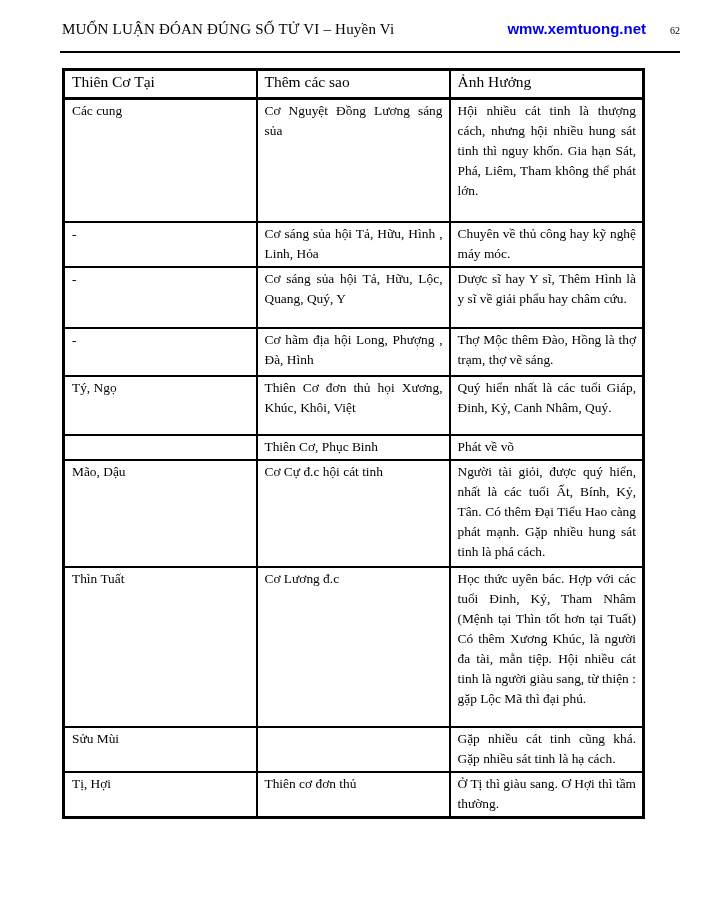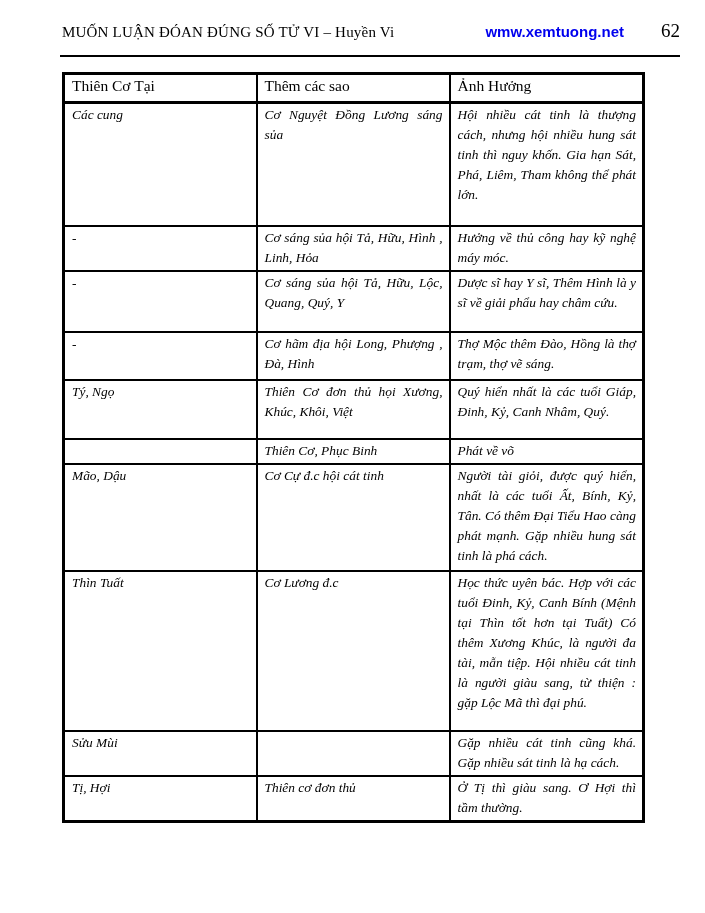--- a/index.html
+++ b/index.html
@@ -17,37 +17,36 @@
   .page {
     position: relative;
     width: 705px;
     height: 913px;
     background: #ffffff;
   }
   .page-header {
     display: flex;
     align-items: baseline;
     margin: 20px 25px 0 62px;
-    gap: 13px;
   }
   .doc-title {
     flex: 1;
     font-size: 15px;
     letter-spacing: 0.2px;
     white-space: nowrap;
   }
   .site-link {
     font-family: "Liberation Sans", "DejaVu Sans", sans-serif;
     font-weight: bold;
     font-size: 15px;
     color: #0000ee;
     cursor: pointer;
   }
   .page-number {
-    font-size: 19px;
+    font-size: 10px;
     margin-left: 24px;
   }
   .header-rule {
     border: none;
     border-top: 2px solid #000000;
     margin: 13px 25px 0 60px;
     height: 0;
   }
   table.main-table {
     border-collapse: collapse;
@@ -67,21 +66,20 @@
   .main-table th {
     font-size: 15.5px;
     padding: 2px 7px 3px 7px;
     height: 21px;
     border-bottom-width: 3px;
   }
   .main-table td {
     font-size: 13.4px;
     line-height: 20px;
     padding: 1px 6px 2px 7px;
-    font-style: italic;
   }
   .main-table td.col-stars,
   .main-table td.col-effect {
     text-align: justify;
     border-radius: 6px;
   }
 </style>
 </head>
 <body>
 
@@ -110,21 +108,21 @@
     </thead>
     <tbody>
         <tr style="height: 123px;">
           <td class="col-position">Các cung</td>
           <td class="col-stars">Cơ Nguyệt Đồng Lương sáng sủa</td>
           <td class="col-effect">Hội nhiều cát tinh là thượng cách, nhưng hội nhiều hung sát tinh thì nguy khốn. Gia hạn Sát, Phá, Liêm, Tham không thể phát lớn.</td>
         </tr>
         <tr style="height: 42px;">
           <td class="col-position">-</td>
           <td class="col-stars">Cơ sáng sủa hội Tả, Hữu, Hình , Linh, Hỏa</td>
-          <td class="col-effect">Hưởng về thủ công hay kỹ nghệ máy móc.</td>
+          <td class="col-effect">Chuyên về thủ công hay kỹ nghệ máy móc.</td>
         </tr>
         <tr style="height: 61px;">
           <td class="col-position">-</td>
           <td class="col-stars">Cơ sáng sủa hội Tả, Hữu, Lộc, Quang, Quý, Y</td>
           <td class="col-effect">Dược sĩ hay Y sĩ, Thêm Hình là y sĩ về giải phẩu hay châm cứu.</td>
         </tr>
         <tr style="height: 48px;">
           <td class="col-position">-</td>
           <td class="col-stars">Cơ hãm địa hội Long, Phượng , Đà, Hình</td>
           <td class="col-effect">Thợ Mộc thêm Đào, Hồng là thợ trạm, thợ vẽ sáng.</td>
@@ -140,21 +138,21 @@
           <td class="col-effect">Phát về võ</td>
         </tr>
         <tr style="height: 107px;">
           <td class="col-position">Mão, Dậu</td>
           <td class="col-stars">Cơ Cự đ.c hội cát tinh</td>
           <td class="col-effect">Người tài giỏi, được quý hiển, nhất là các tuổi Ất, Bính, Kỷ, Tân. Có thêm Đại Tiểu Hao càng phát mạnh. Gặp nhiều hung sát tinh là phá cách.</td>
         </tr>
         <tr style="height: 160px;">
           <td class="col-position">Thìn Tuất</td>
           <td class="col-stars">Cơ Lương đ.c</td>
-          <td class="col-effect">Học thức uyên bác. Hợp với các tuổi Đinh, Kỷ, Canh Bính (Mệnh tại Thìn tốt hơn tại Tuất) Có thêm Xương Khúc, là người đa tài, mẫn tiệp. Hội nhiều cát tinh là người giàu sang, từ thiện : gặp Lộc Mã thì đại phú.</td>
+          <td class="col-effect">Học thức uyên bác. Hợp với các tuổi Đinh, Kỷ, Tham Nhâm (Mệnh tại Thìn tốt hơn tại Tuất) Có thêm Xương Khúc, là người đa tài, mẫn tiệp. Hội nhiều cát tinh là người giàu sang, từ thiện : gặp Lộc Mã thì đại phú.</td>
         </tr>
         <tr style="height: 41px;">
           <td class="col-position">Sửu Mùi</td>
           <td class="col-stars"></td>
           <td class="col-effect">Gặp nhiều cát tinh cũng khá. Gặp nhiều sát tinh là hạ cách.</td>
         </tr>
         <tr style="height: 42px;">
           <td class="col-position">Tị, Hợi</td>
           <td class="col-stars">Thiên cơ  đơn thủ</td>
           <td class="col-effect">Ở Tị thì giàu sang. Ơ Hợi thì tầm thường.</td>

